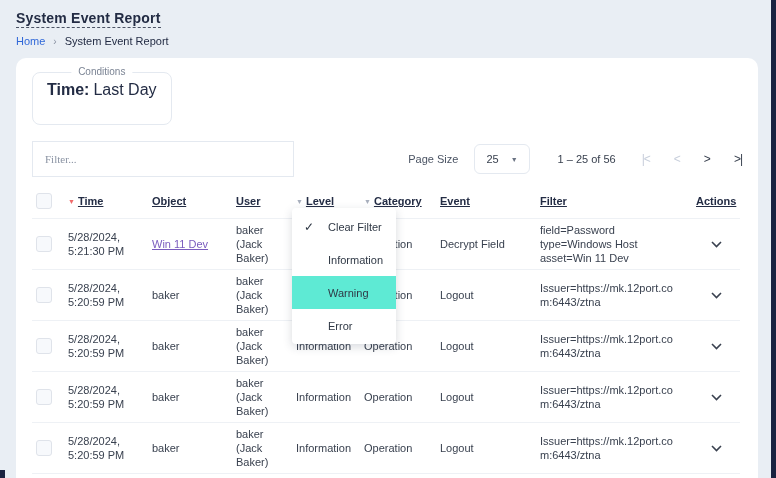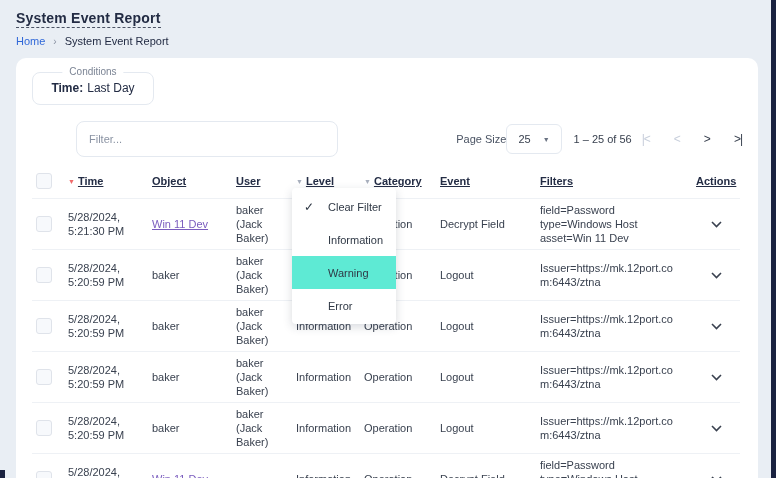--- a/index.html
+++ b/index.html
@@ -24,32 +24,32 @@
 
   .toolbar{display:flex;justify-content:space-between;align-items:flex-start;}
   .btn-group{display:flex;gap:10px;padding-top:8px;}
   .btn{display:inline-flex;align-items:center;gap:7px;height:26px;padding:0 14px;
     background:#fff;border:1px solid #86a9ec;border-radius:6px;color:#4a7de0;
     font-size:11px;cursor:pointer;font-family:inherit;}
   .btn .caret{font-size:7px;line-height:1;}
   .btn .x-icon{font-size:10px;line-height:1;}
 
   .conditions{position:relative;border:1px solid #e4e9f0;border-radius:8px;
-    padding:8px 14px 9px;min-width:92px;text-align:center;margin-top:2px;background:#fff;}
+    padding:8px 14px 25px;min-width:92px;text-align:center;margin-top:2px;background:#fff;}
   .conditions-legend{position:absolute;top:-7px;left:50%;transform:translateX(-50%);
     background:#fff;padding:0 7px;font-size:10px;color:#7b8494;white-space:nowrap;}
-  .cond-text{font-size:12px;color:#232c44;white-space:nowrap;}
+  .cond-text{font-size:16px;color:#232c44;white-space:nowrap;}
   .cond-label{font-weight:bold;margin-right:4px;}
 
   .filter-row{margin-top:16px;display:flex;justify-content:space-between;align-items:center;}
-  .filter-input{width:262px;height:36px;border:1px solid #e4e9f0;border-radius:8px;
+  .filter-input{width:262px;height:36px;border:1px solid #e4e9f0;border-radius:0;
     padding:0 12px;font-size:11px;color:#555;box-sizing:border-box;outline:none;
-    font-family:Liberation Sans, sans-serif;background:#fff;margin-left:44px;}
+    font-family:Liberation Serif, serif;background:#fff;}
   .filter-input::placeholder{color:#8a93a3;}
-  .pager{display:flex;align-items:center;}
+  .pager{display:flex;align-items:center;gap:16px;}
   .page-size-label{color:#4a5363;}
   .page-size-select{display:flex;align-items:center;gap:12px;border:1px solid #e4e9f0;
     border-radius:6px;height:28px;padding:0 11px;cursor:pointer;background:#fff;}
   .page-size-select .caret{font-size:7px;color:#6a7383;}
   .range{margin-left:12px;color:#39414f;}
   .nav-icons{display:flex;gap:24px;margin-left:10px;font-size:12px;letter-spacing:-1px;}
   .nav-btn{cursor:pointer;color:#39414f;}
   .nav-btn.disabled{color:#c7cedb;cursor:default;}
 
   .table-wrap{position:relative;margin-top:12px;}
@@ -134,21 +134,21 @@
       </colgroup>
       <thead>
         <tr>
           <th><span class="cb"></span></th>
           <th><span class="th-icon red">▼</span><span class="th-label">Time</span></th>
           <th><span class="th-label">Object</span></th>
           <th><span class="th-label">User</span></th>
           <th><span class="th-icon">▼</span><span class="th-label">Level</span></th>
           <th><span class="th-icon">▼</span><span class="th-label">Category</span></th>
           <th><span class="th-label">Event</span></th>
-          <th><span class="th-label">Filters</span></th>
+          <th><span class="th-label">Filter</span></th>
           <th class="act-h"><span class="th-label">Actions</span></th>
         </tr>
       </thead>
       <tbody>
         <tr>
           <td><span class="cb"></span></td>
           <td>5/28/2024,
 5:21:30 PM</td>
           <td><span class="objlink">Win 11 Dev</span></td>
           <td>baker

